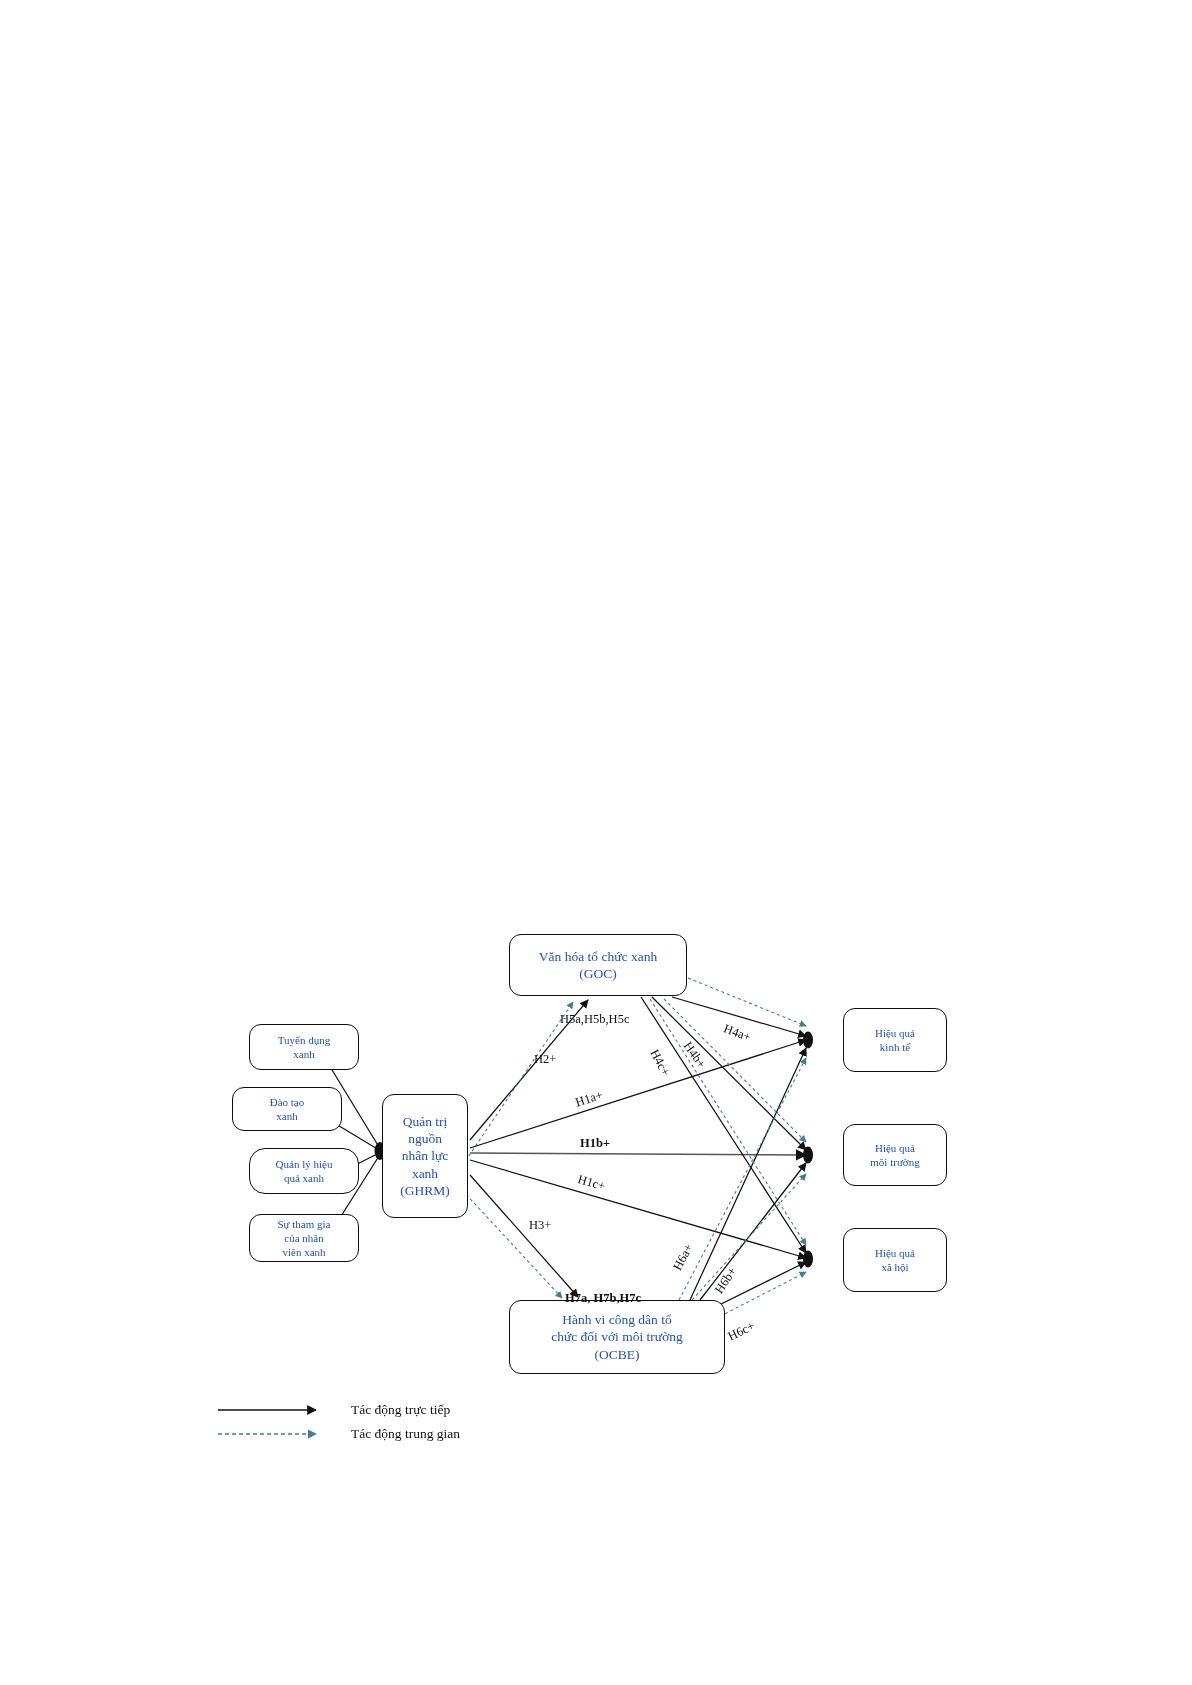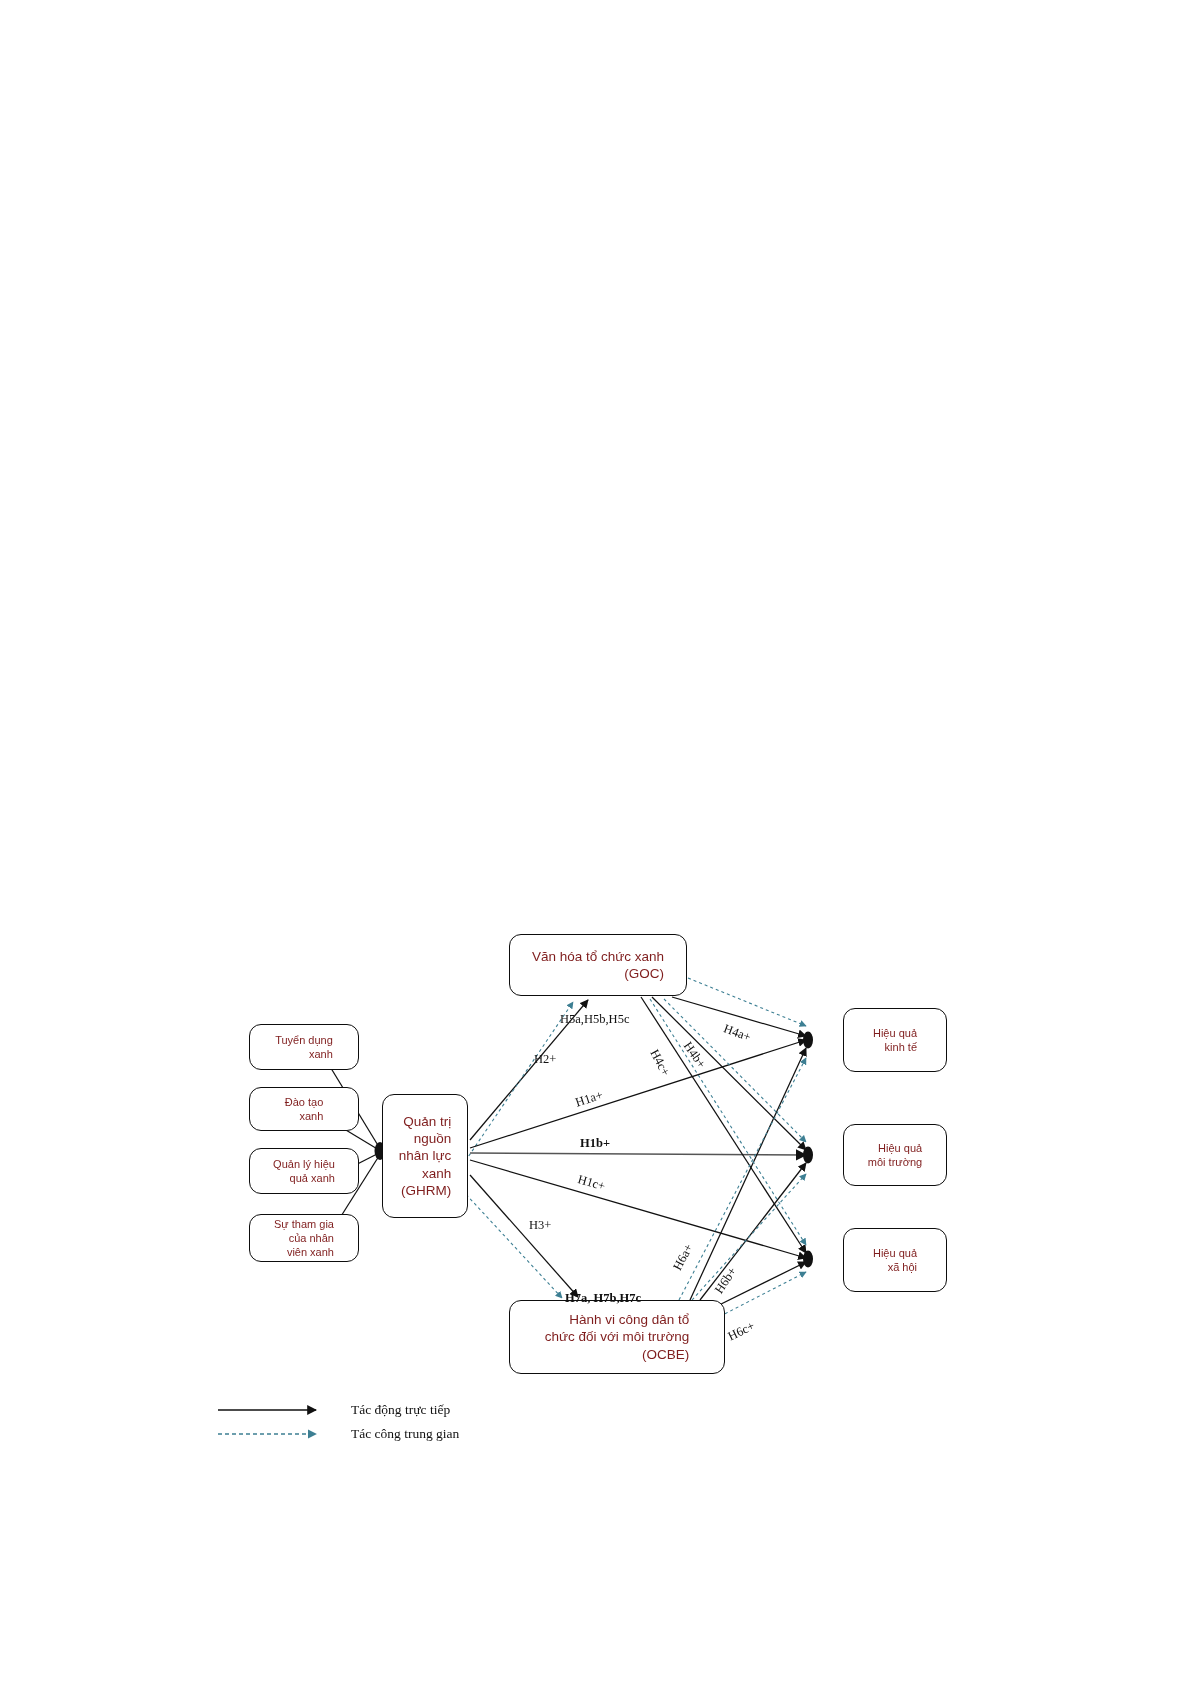--- a/index.html
+++ b/index.html
@@ -27,37 +27,37 @@
   }
   .node {
     position: absolute;
     box-sizing: border-box;
     border: 1.4px solid #0d0d0d;
     border-radius: 12px;
     background: #ffffff;
     display: flex;
     align-items: center;
     justify-content: center;
-    text-align: right;
-    color: #7f1d1d;
-    font-family: Liberation Sans, sans-serif;
+    text-align: center;
+    color: #1d4ed8;
+    font-family: Liberation Serif, serif;
     line-height: 1.28;
     z-index: 5;
   }
   .node span {
     display: block;
     padding: 0 4px;
   }
   .node-sm { font-size: 11px; margin-left: 33px; }
   .node-md { font-size: 13.5px; }
 
   
   #node-grecruit { left: 216px; top: 1024px; width: 110px; height: 46px; }
-  #node-gtrain   { left: 216px; top: 1087px; width: 110px; height: 44px; }
-  #node-gperf    { left: 216px; top: 1148px; width: 110px; height: 46px; }
+  #node-gtrain   { left: 199px; top: 1087px; width: 110px; height: 44px; }
+  #node-gperf    { left: 216px; top: 1148px; width: 110px; height: 46px; border-radius: 16px; }
   #node-ginvolve { left: 216px; top: 1214px; width: 110px; height: 48px; }
 
   
   #node-ghrm { left: 382px; top: 1094px; width: 86px; height: 124px; }
 
   
   #node-goc { left: 509px; top: 934px; width: 178px; height: 62px; }
 
   
   #node-ocbe { left: 509px; top: 1300px; width: 216px; height: 74px; }
@@ -280,17 +280,17 @@
       <div class="legend-sample">
         <svg width="110" height="16" viewBox="0 0 110 16">
           <defs>
             <marker id="lg-arrow-blue" viewBox="0 0 10 10" refX="9" refY="5" markerWidth="7" markerHeight="7" orient="auto-start-reverse">
               <path d="M 0 0 L 10 5 L 0 10 z" fill="#3d7f93"></path>
             </marker>
           </defs>
           <line x1="2" y1="8" x2="100" y2="8" stroke="#3d7f93" stroke-width="1.3" stroke-dasharray="4,3" marker-end="url(#lg-arrow-blue)"></line>
         </svg>
       </div>
-      <div class="legend-text">Tác công trung gian</div>
+      <div class="legend-text">Tác động trung gian</div>
     </div>
   </div>
 
 </div>
 
 </body></html>

